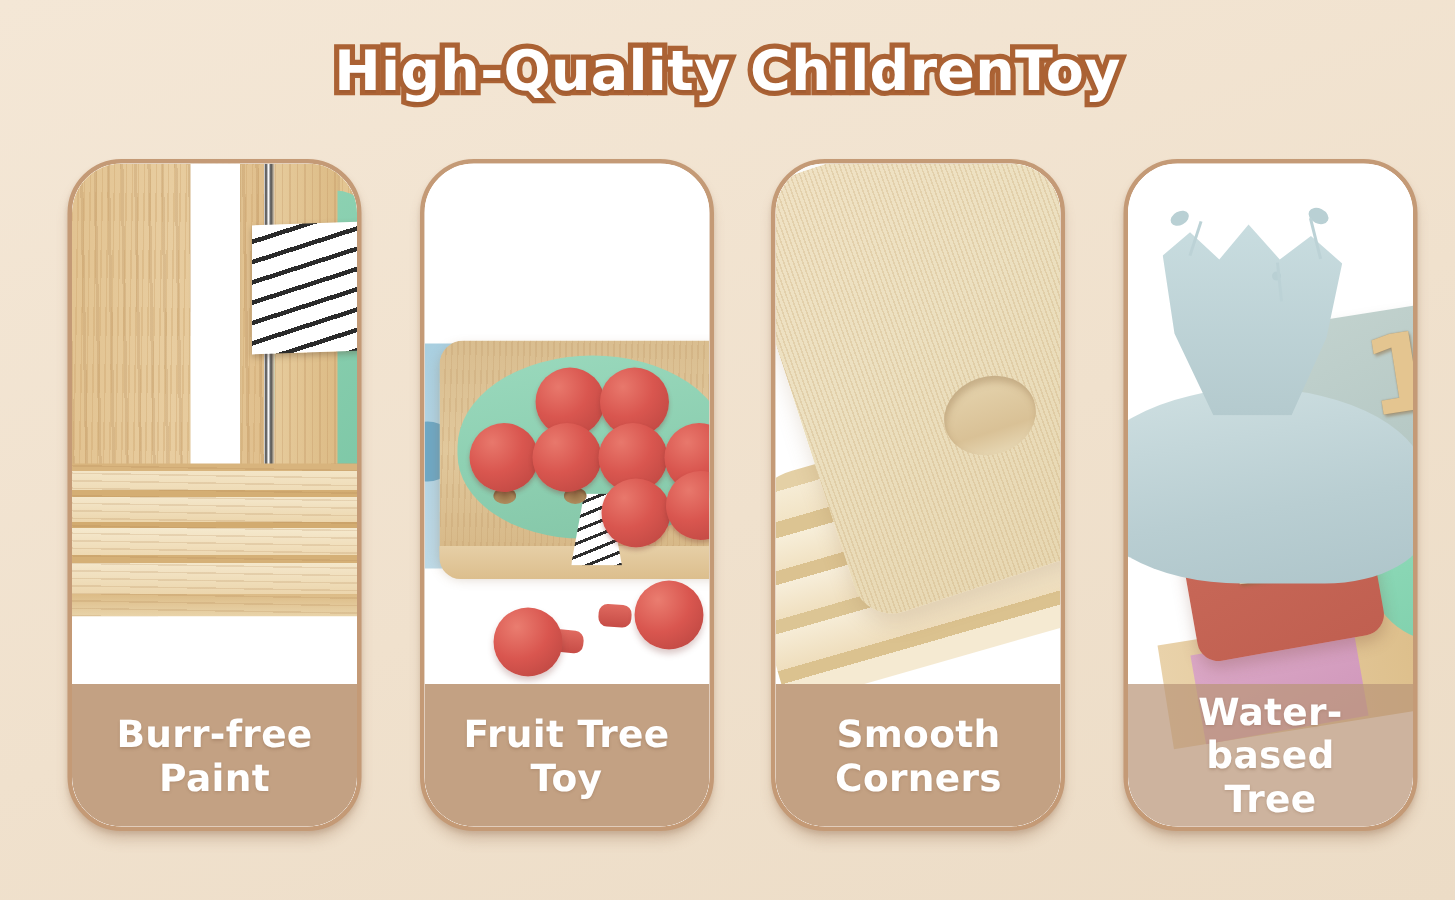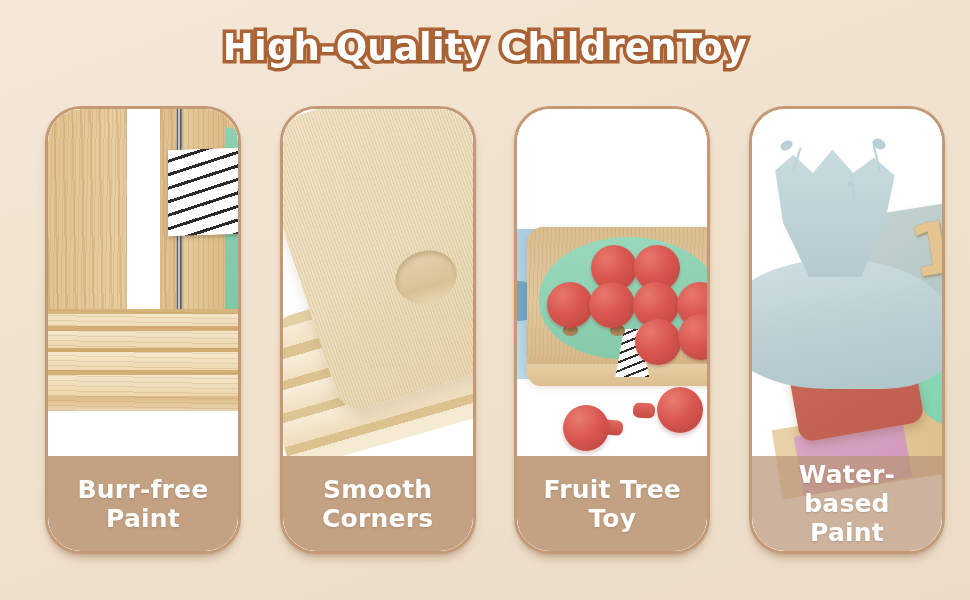--- a/index.html
+++ b/index.html
@@ -418,35 +418,20 @@
         <div class="label-bar">
           <div class="label-text">Burr-free
 Paint</div>
         </div>
       </div>
     </div>
 
     <div class="card">
       <div class="card-inner">
         <div class="photo">
-          <div class="c2-bg"></div>
-          <div class="c2-edge"></div>
-          <div class="c2-board"></div>
-          <div class="c2-hole"></div>
-        </div>
-        <div class="label-bar">
-          <div class="label-text">Smooth
-Corners</div>
-        </div>
-      </div>
-    </div>
-
-    <div class="card">
-      <div class="card-inner">
-        <div class="photo">
           <div class="c3-bg"></div>
           <div class="c3-blue"></div>
           <div class="c3-blue-circ"></div>
           <div class="c3-board"></div>
           <div class="c3-board-edge"></div>
           <div class="c3-canopy"></div>
           <div class="c3-trunk"></div>
 
           <div class="c3-hole" style="left:46px; top:216px;"></div>
           <div class="c3-hole" style="left:93px; top:216px;"></div>
@@ -472,20 +457,35 @@
         <div class="label-bar">
           <div class="label-text">Fruit Tree
 Toy</div>
         </div>
       </div>
     </div>
 
     <div class="card">
       <div class="card-inner">
         <div class="photo">
+          <div class="c2-bg"></div>
+          <div class="c2-edge"></div>
+          <div class="c2-board"></div>
+          <div class="c2-hole"></div>
+        </div>
+        <div class="label-bar">
+          <div class="label-text">Smooth
+Corners</div>
+        </div>
+      </div>
+    </div>
+
+    <div class="card">
+      <div class="card-inner">
+        <div class="photo">
           <div class="c4-bg"></div>
 
           <div class="c4-block-wood"></div>
           <div class="c4-green-top"></div>
           <div class="c4-block1"></div>
           <div class="c4-wood-bottom"></div>
           <div class="c4-pink"></div>
           <div class="c4-green-circ"></div>
           <div class="c4-block2"></div>
 
@@ -496,19 +496,19 @@
           <div class="c4-splash-crown"></div>
           <div class="c4-drop1"></div>
           <div class="c4-drop2"></div>
           <div class="c4-drop3"></div>
           <div class="c4-thread" style="left:44px; top:38px; width:2px; height:24px; transform:rotate(18deg);"></div>
           <div class="c4-thread" style="left:124px; top:36px; width:2px; height:28px; transform:rotate(-14deg);"></div>
           <div class="c4-thread" style="left:100px; top:66px; width:2px; height:26px; transform:rotate(-6deg);"></div>
         </div>
         <div class="label-bar translucent">
           <div class="label-text">Water-based
-Paint</div>
+Tree</div>
         </div>
       </div>
     </div>
 
   </div>
 </div>
 
 </body></html>

